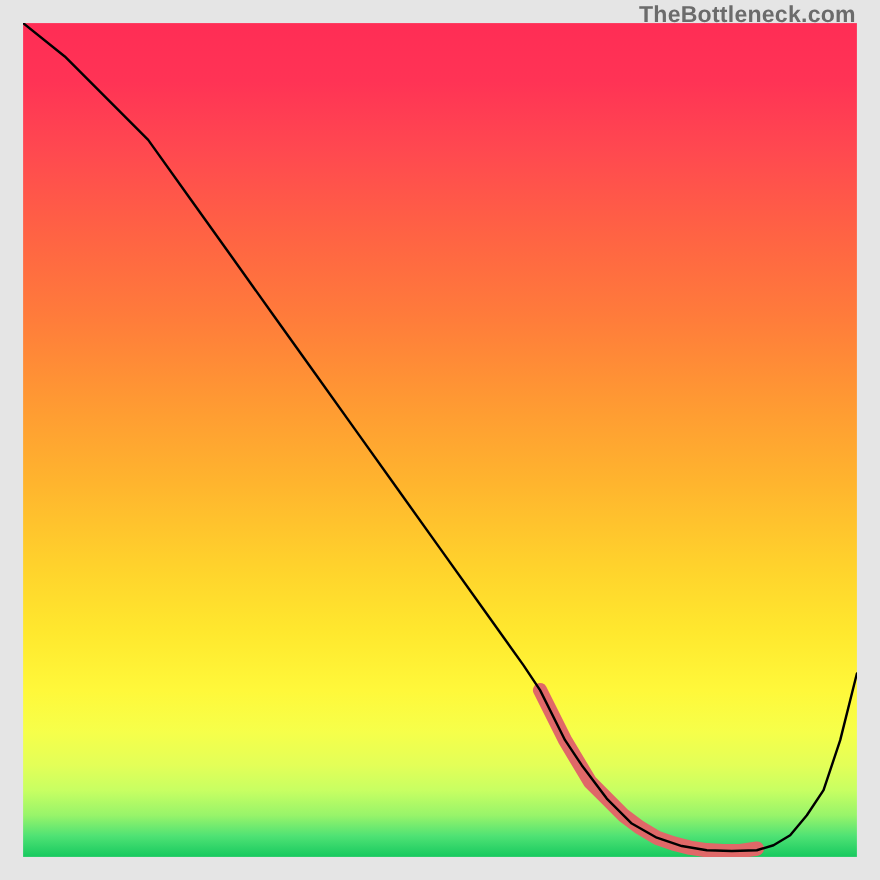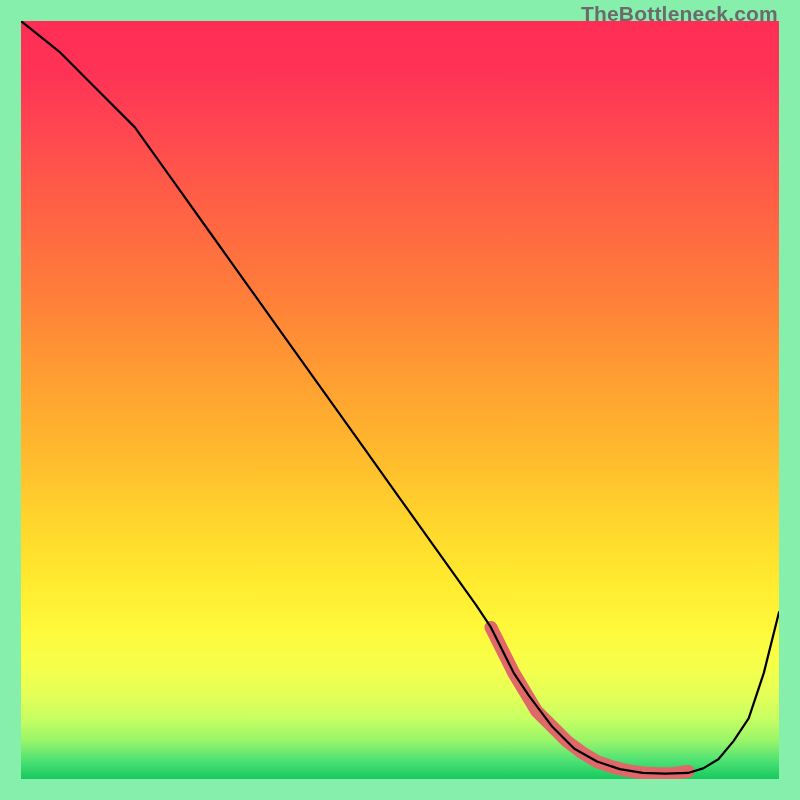--- a/index.html
+++ b/index.html
@@ -7,21 +7,21 @@
     padding: 0;
     width: 800px;
     height: 800px;
     background: #000;
     overflow: hidden;
   }
   .stage {
     position: relative;
     width: 800px;
     height: 800px;
-    background: #86efac;
+    background: #e5e5e5;
   }
   .plot-area {
     position: absolute;
     left: 21px;
     top: 21px;
     width: 758px;
     height: 758px;
     overflow: hidden;
   }
   .gradient {

